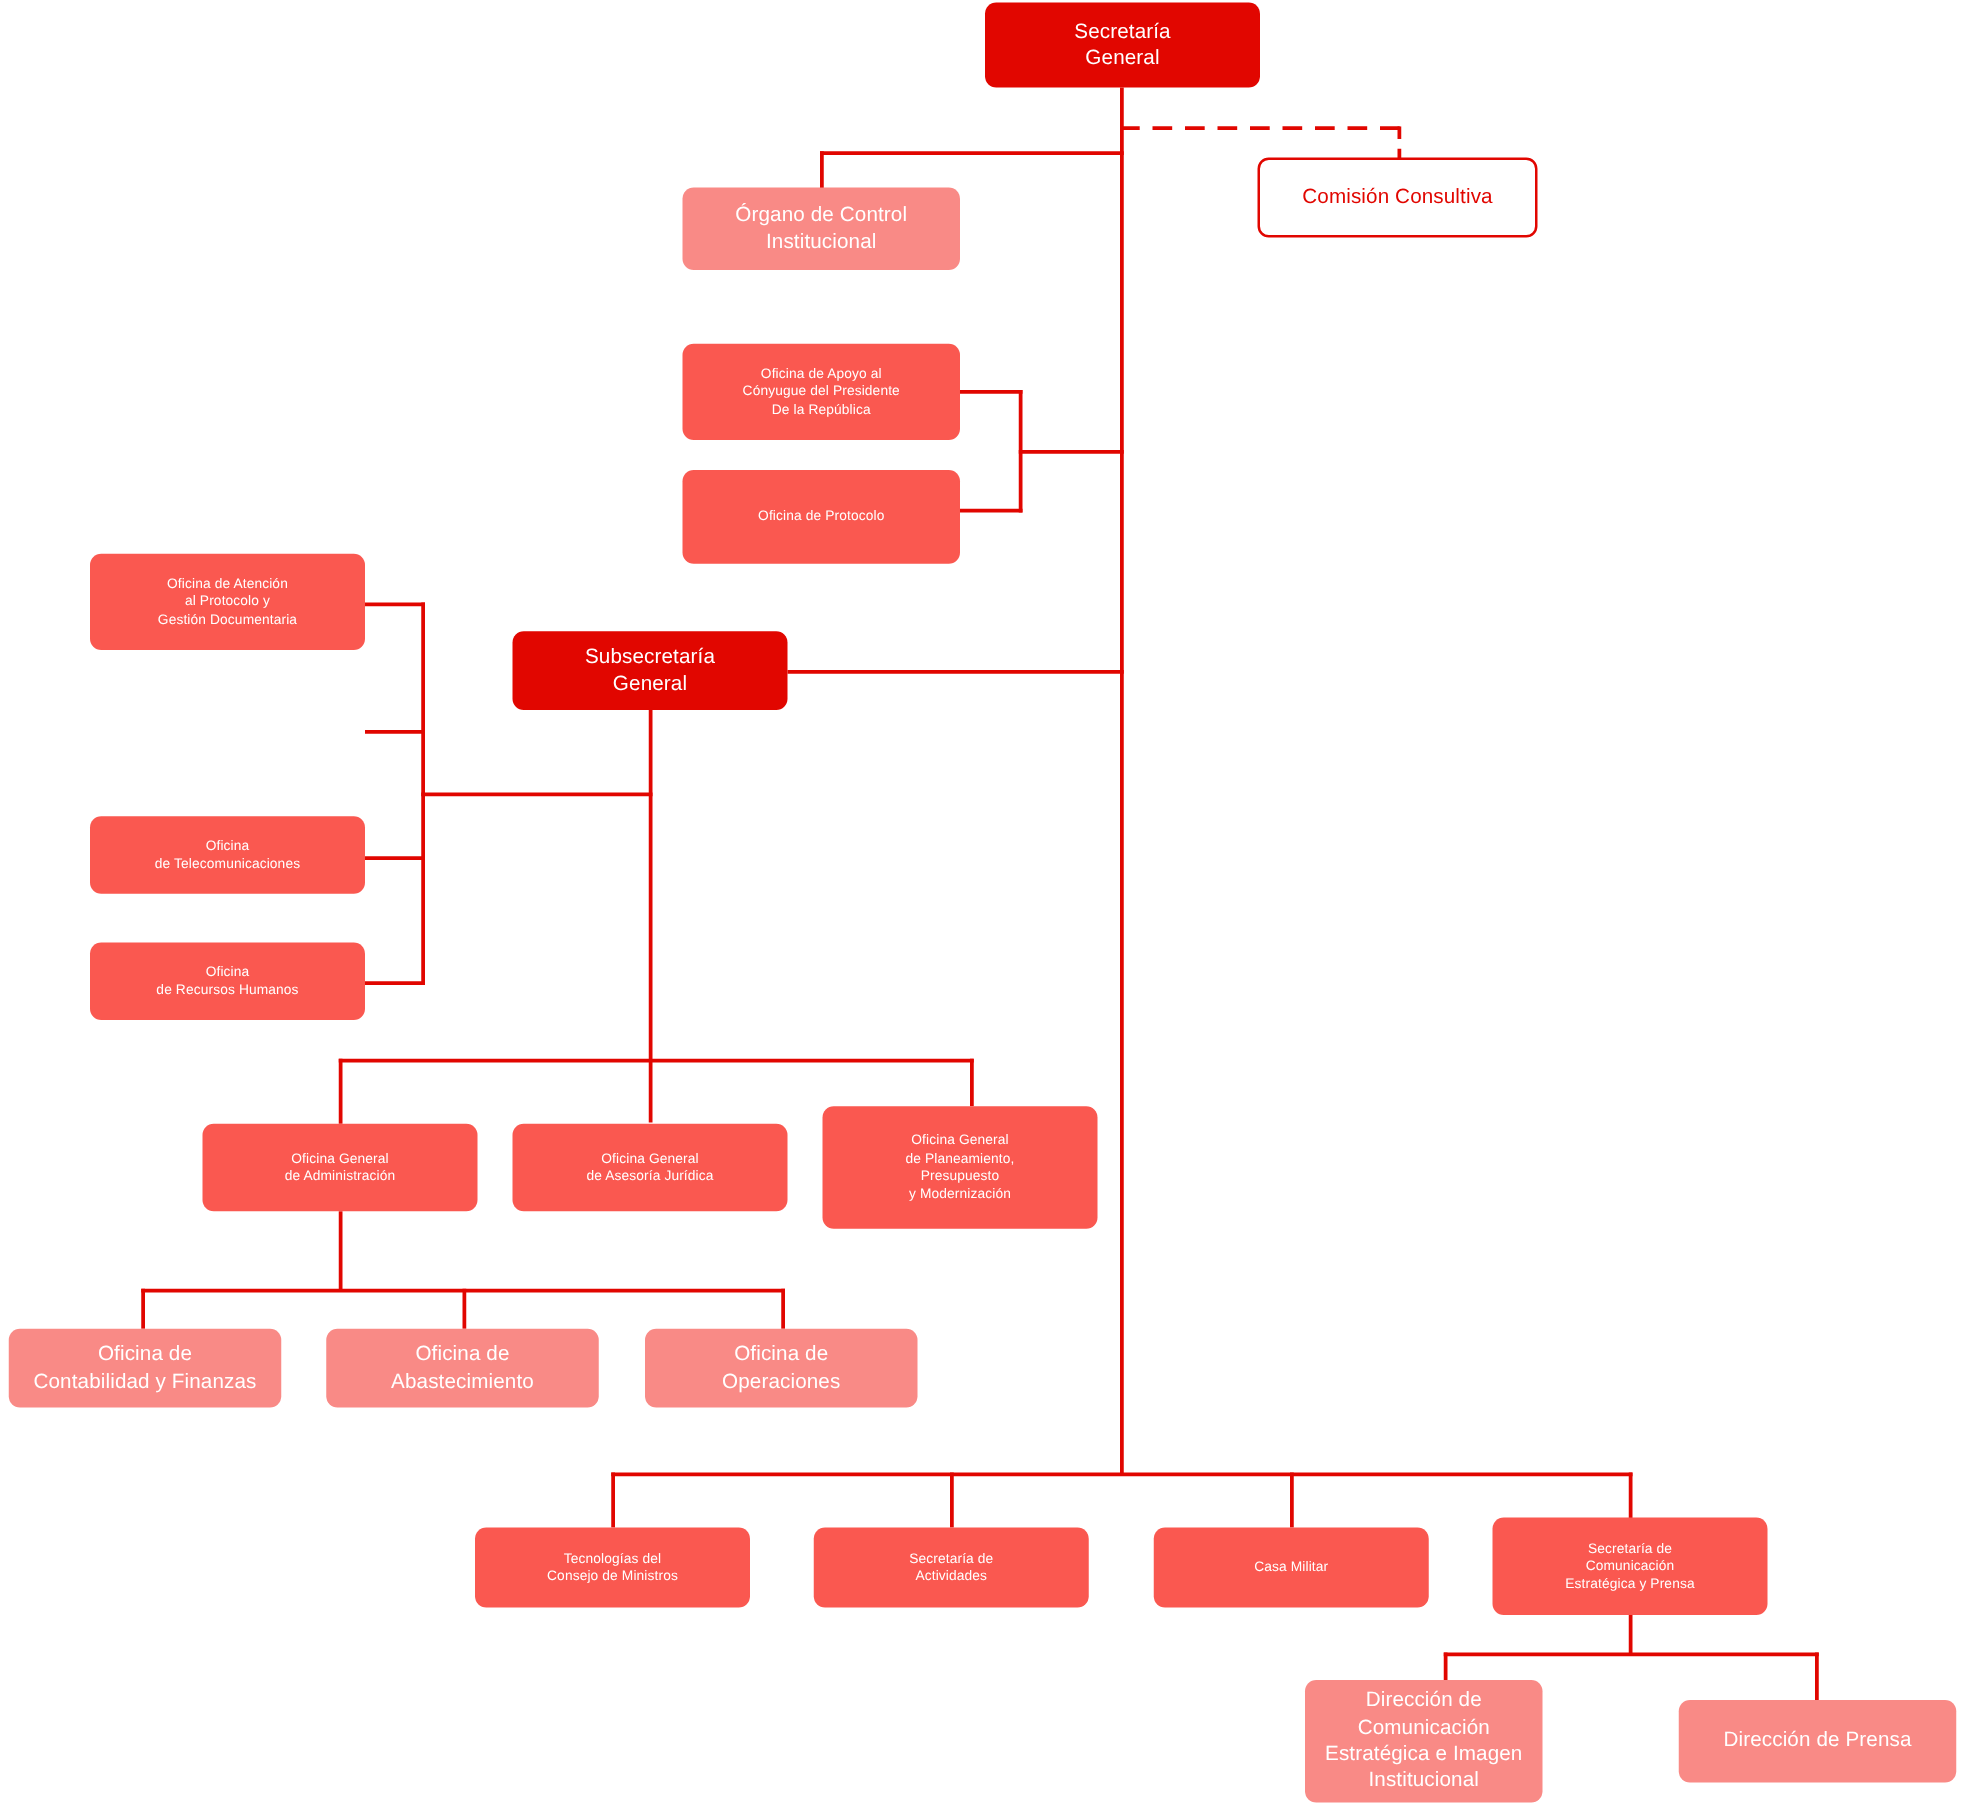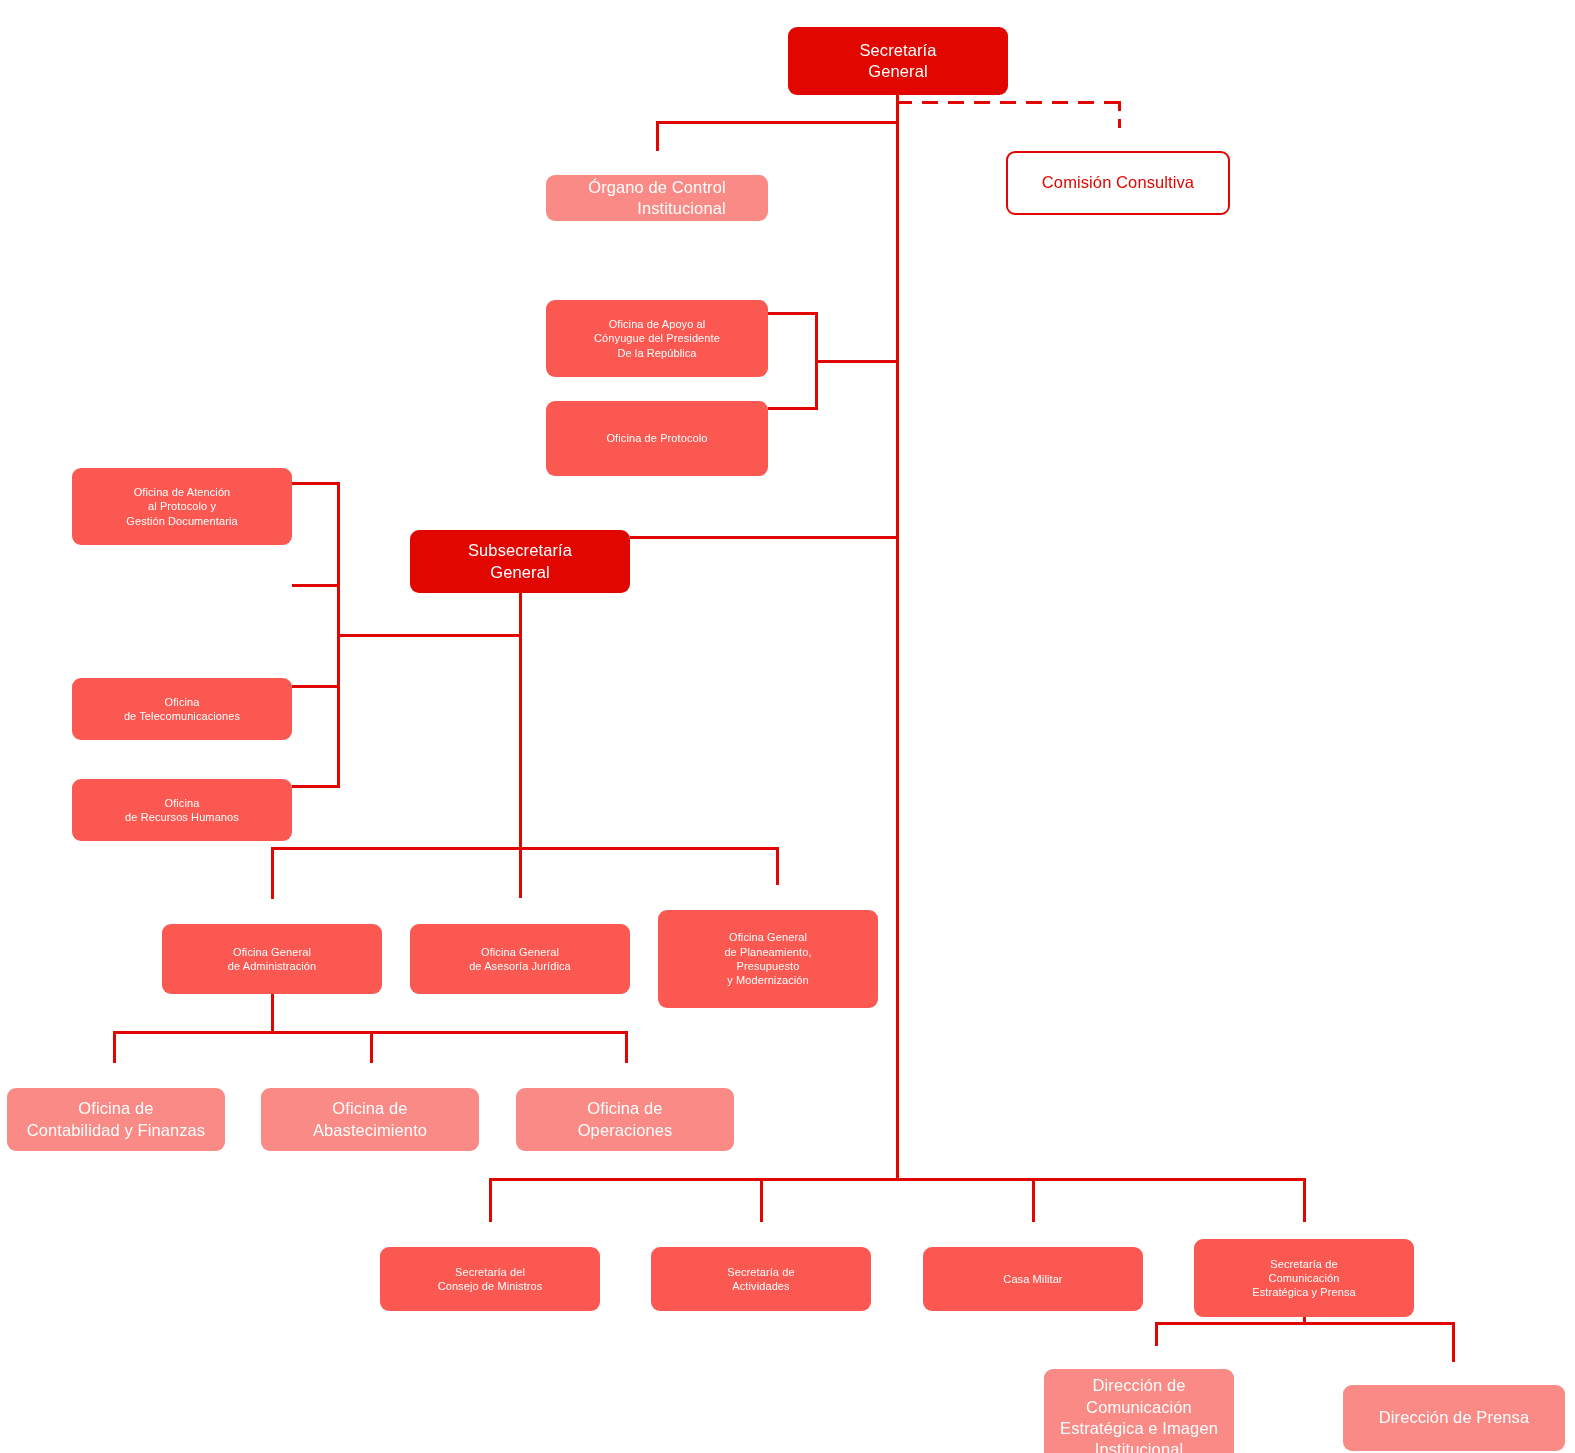--- a/index.html
+++ b/index.html
@@ -25,21 +25,20 @@
     display: flex;
     align-items: center;
     justify-content: center;
     text-align: center;
     color: #ffffff;
     line-height: 1.30;
     padding: 4px 8px;
     z-index: 5;
     white-space: pre-line;
     letter-spacing: 0.1px;
-    margin-top: 25px;
   }
   .lvl-root {
     background: #e10600;
     font-size: 16.5px;
   }
   .lvl-mid {
     background: #fa5850;
     font-size: 11px;
   }
   .lvl-light {
@@ -124,21 +123,21 @@
   <div class="ln ln-v" style="left:1303px; top:1288px; height:36px;"></div>
   <div class="ln ln-h" style="left:1155px; top:1322px; width:300px;"></div>
   <div class="ln ln-v" style="left:1155px; top:1322px; height:24px;"></div>
   <div class="ln ln-v" style="left:1452px; top:1322px; height:40px;"></div>
 
   <div class="node lvl-root" style="left:788px; top:2px; width:220px; height:68px;">Secretaría
 General</div>
 
   <div class="node lvl-outline" style="left:1006px; top:126px; width:224px; height:64px;">Comisión Consultiva</div>
 
-  <div class="node lvl-light" style="left:546px; top:150px; width:222px; height:46px;text-align:right;">Órgano de Control
+  <div class="node lvl-light" style="left:546px; top:150px; width:222px; height:66px;">Órgano de Control
 Institucional</div>
 
   <div class="node lvl-mid" style="left:546px; top:275px; width:222px; height:77px;">Oficina de Apoyo al
 Cónyugue del Presidente
 De la República</div>
 
   <div class="node lvl-mid" style="left:546px; top:376px; width:222px; height:75px;">Oficina de Protocolo</div>
 
   <div class="node lvl-mid" style="left:72px; top:443px; width:220px; height:77px;">Oficina de Atención
 al Protocolo y
@@ -167,21 +166,21 @@
 
   <div class="node lvl-light" style="left:7px; top:1063px; width:218px; height:63px;">Oficina de
 Contabilidad y Finanzas</div>
 
   <div class="node lvl-light" style="left:261px; top:1063px; width:218px; height:63px;">Oficina de
 Abastecimiento</div>
 
   <div class="node lvl-light" style="left:516px; top:1063px; width:218px; height:63px;">Oficina de
 Operaciones</div>
 
-  <div class="node lvl-mid" style="left:380px; top:1222px; width:220px; height:64px;">Secretaría del
+  <div class="node lvl-mid" style="left:380px; top:1222px; width:220px; height:64px;">Tecnologías del
 Consejo de Ministros</div>
 
   <div class="node lvl-mid" style="left:651px; top:1222px; width:220px; height:64px;">Secretaría de
 Actividades</div>
 
   <div class="node lvl-mid" style="left:923px; top:1222px; width:220px; height:64px;">Casa Militar</div>
 
   <div class="node lvl-mid" style="left:1194px; top:1214px; width:220px; height:78px;">Secretaría de
 Comunicación
 Estratégica y Prensa</div>

